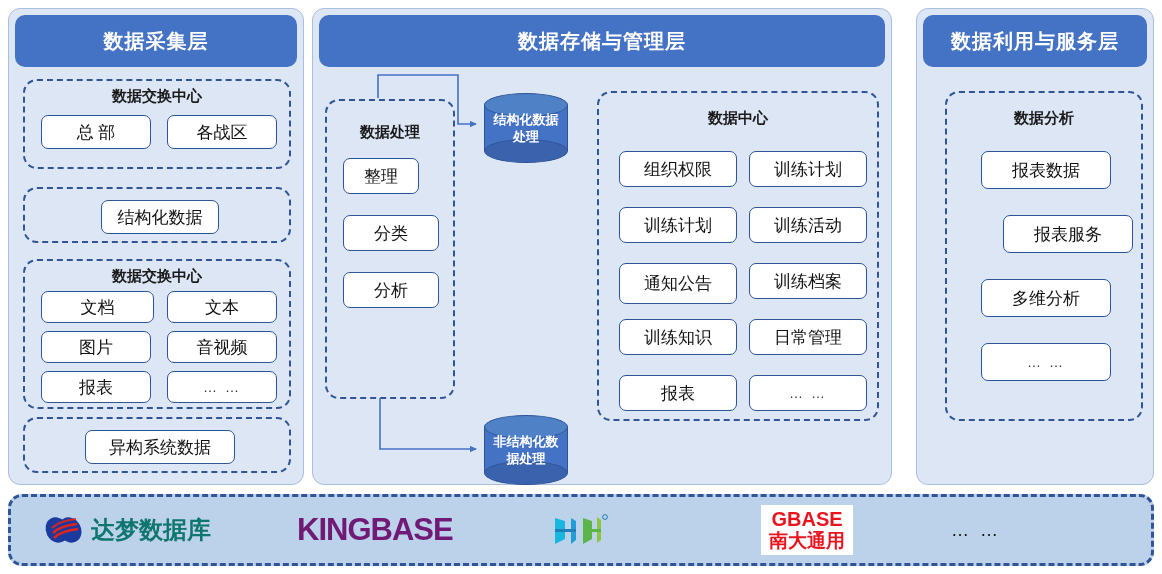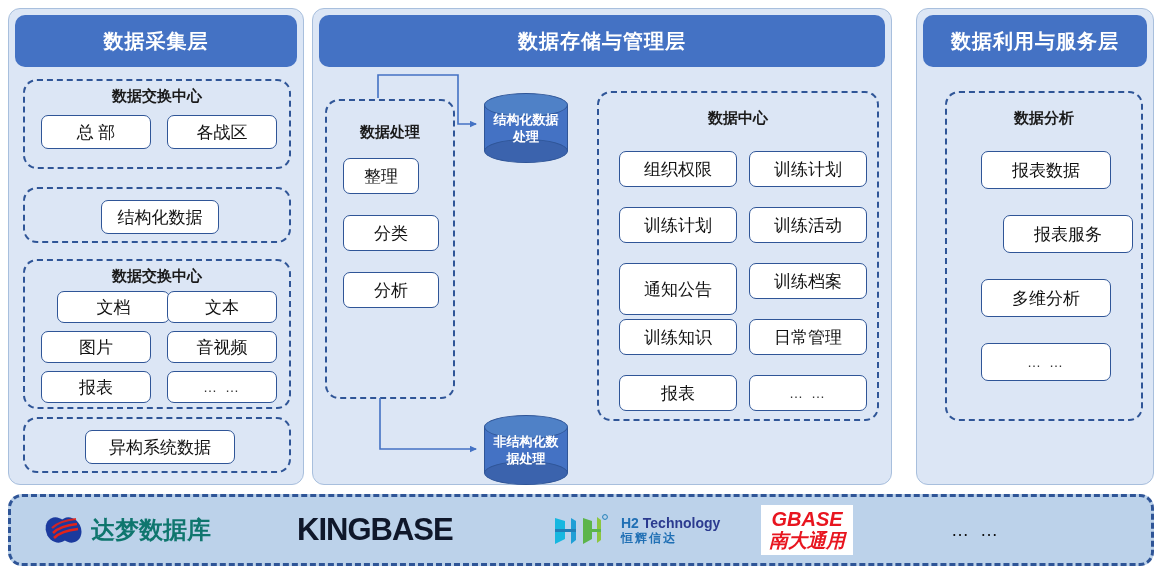--- a/index.html
+++ b/index.html
@@ -93,34 +93,34 @@
   }
   .vendor{position:absolute;top:0;height:100%;display:flex;align-items:center;}
 
   
   #vendor-dameng{left:30px;}
   .dm-mark{position:relative;width:44px;height:34px;margin-right:6px;}
   .dm-text{font-size:24px;font-weight:bold;color:#0f766e;letter-spacing:0px;}
 
   
   #vendor-kingbase{left:286px;}
-  .kb-text{font-size:31px;font-weight:bold;color:#0f172a;letter-spacing:-1px;
+  .kb-text{font-size:31px;font-weight:bold;color:#701a75;letter-spacing:-1px;
            font-family:"Liberation Sans",sans-serif;}
 
   
   #vendor-h2{left:538px;}
   .h2-mark{position:relative;width:66px;height:40px;margin-right:6px;}
   .h2-wrap{display:flex;flex-direction:column;justify-content:center;}
   .h2-name{font-size:14px;font-weight:bold;color:#1f6fb4;line-height:16px;}
   .h2-name .t2{color:#2b3a8f;}
   .h2-cn{font-size:12px;font-weight:bold;color:#1f6fb4;letter-spacing:2px;line-height:15px;}
 
   
   #vendor-gbase{left:750px;}
-  .gb-box{background:#ffffff;padding:4px 8px;display:flex;flex-direction:column;align-items:center;font-style:italic;}
+  .gb-box{background:#ffffff;padding:4px 8px;display:flex;flex-direction:column;align-items:center;}
   .gb-en{font-size:20px;font-weight:bold;color:#e8151f;letter-spacing:0px;line-height:21px;}
   .gb-cn{font-size:19px;font-weight:bold;color:#e8151f;letter-spacing:0px;line-height:21px;}
 
   
   #vendor-dots{left:940px;font-size:18px;color:#111;letter-spacing:3px;}
 </style>
 </head>
 <body>
 
 <div class="col" id="col-collect">
@@ -131,21 +131,21 @@
     <div class="chip" style="left:16px;top:34px;width:110px;height:34px;">总 部</div>
     <div class="chip" style="left:142px;top:34px;width:110px;height:34px;">各战区</div>
   </div>
 
   <div class="dgroup" style="left:14px;top:178px;width:268px;height:56px;">
     <div class="chip" style="left:76px;top:11px;width:118px;height:34px;">结构化数据</div>
   </div>
 
   <div class="dgroup" style="left:14px;top:250px;width:268px;height:150px;">
     <div class="dgroup-title">数据交换中心</div>
-    <div class="chip" style="left:32px;top:30px;width:113px;height:32px;">文档</div>
+    <div class="chip" style="left:16px;top:30px;width:113px;height:32px;">文档</div>
     <div class="chip" style="left:142px;top:30px;width:110px;height:32px;">文本</div>
     <div class="chip" style="left:16px;top:70px;width:110px;height:32px;">图片</div>
     <div class="chip" style="left:142px;top:70px;width:110px;height:32px;">音视频</div>
     <div class="chip" style="left:16px;top:110px;width:110px;height:32px;">报表</div>
     <div class="chip dots" style="left:142px;top:110px;width:110px;height:32px;">… …</div>
   </div>
 
   <div class="dgroup" style="left:14px;top:408px;width:268px;height:56px;">
     <div class="chip" style="left:60px;top:11px;width:150px;height:34px;">异构系统数据</div>
   </div>
@@ -180,21 +180,21 @@
       <span>据处理</span>
     </div>
   </div>
 
   <div class="dgroup" style="left:284px;top:82px;width:282px;height:330px;">
     <div class="dgroup-title" style="top:16px;">数据中心</div>
     <div class="chip" style="left:20px;top:58px;width:118px;height:36px;">组织权限</div>
     <div class="chip" style="left:150px;top:58px;width:118px;height:36px;">训练计划</div>
     <div class="chip" style="left:20px;top:114px;width:118px;height:36px;">训练计划</div>
     <div class="chip" style="left:150px;top:114px;width:118px;height:36px;">训练活动</div>
-    <div class="chip" style="left:20px;top:170px;width:118px;height:52px;">通知公告</div>
+    <div class="chip" style="left:20px;top:170px;width:118px;height:41px;">通知公告</div>
     <div class="chip" style="left:150px;top:170px;width:118px;height:36px;">训练档案</div>
     <div class="chip" style="left:20px;top:226px;width:118px;height:36px;">训练知识</div>
     <div class="chip" style="left:150px;top:226px;width:118px;height:36px;">日常管理</div>
     <div class="chip" style="left:20px;top:282px;width:118px;height:36px;">报表</div>
     <div class="chip dots" style="left:150px;top:282px;width:118px;height:36px;">… …</div>
   </div>
 </div>
 
 <svg id="connectors" viewBox="0 0 580 477" xmlns="http://www.w3.org/2000/svg">
   <defs>
@@ -244,27 +244,20 @@
       <svg viewBox="0 0 66 40" width="66" height="40" xmlns="http://www.w3.org/2000/svg">
         <path d="M6 8 L6 34 L16 29 L16 11 Z" fill="#17b7e0"></path>
         <path d="M22 8 L22 34 L27 30 L27 11 Z" fill="#1f9fd6"></path>
         <rect x="6" y="19" width="21" height="3" fill="#1f7fb8"></rect>
         <path d="M34 8 L34 34 L43 29 L43 11 Z" fill="#5cb54b"></path>
         <path d="M48 7 L48 33 L52 30 L52 10 Z" fill="#8cc63f"></path>
         <rect x="34" y="19" width="18" height="3" fill="#5cb54b"></rect>
         <circle cx="56" cy="7" r="2.4" fill="none" stroke="#1f7fb8" stroke-width="1"></circle>
       </svg>
     </div>
-    <div class="h2-wrap">
-      <div class="h2-name">
-        <span>H2</span>
-        <span class="t2">Technology</span>
-      </div>
-      <div class="h2-cn">恒辉信达</div>
-    </div>
   </div>
 
   <div class="vendor" id="vendor-gbase">
     <div class="gb-box">
       <span class="gb-en">GBASE</span>
       <span class="gb-cn">南大通用</span>
     </div>
   </div>
 
   <div class="vendor" id="vendor-dots">

